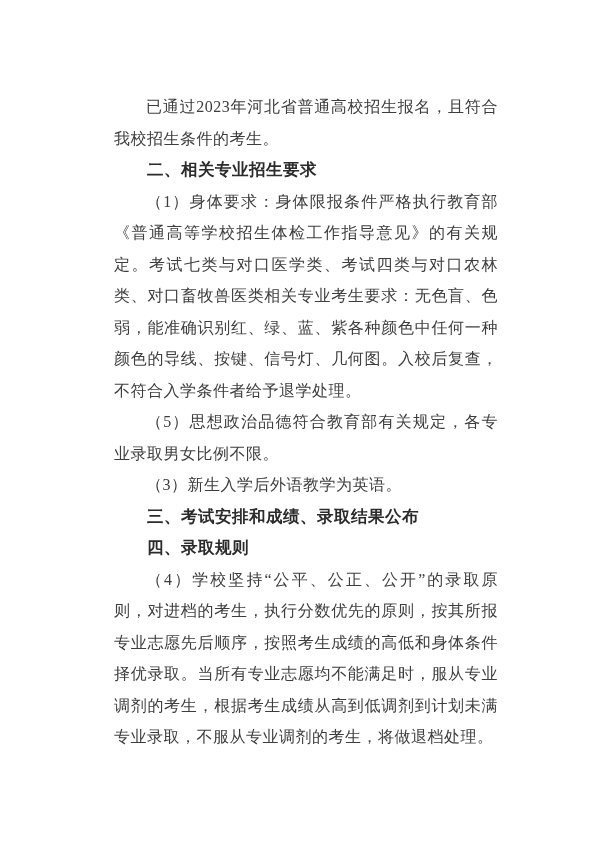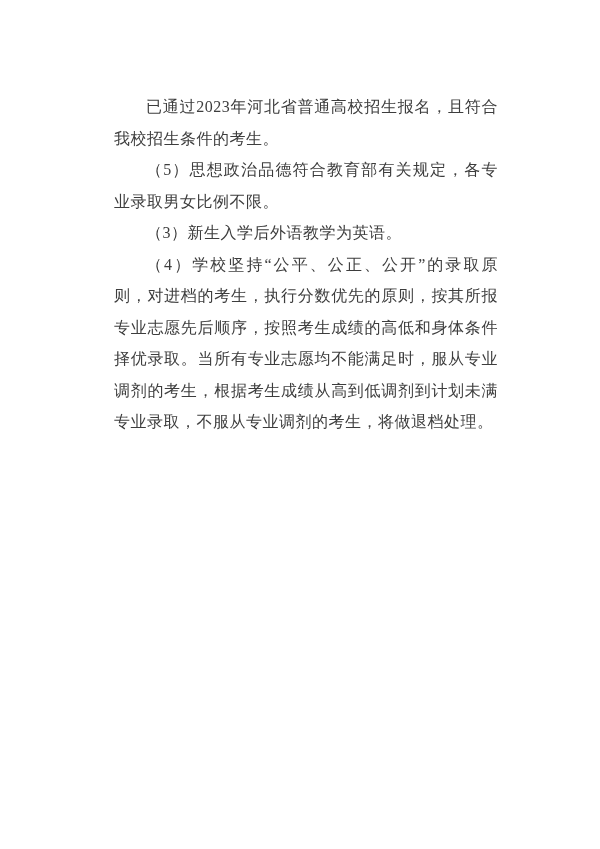--- a/index.html
+++ b/index.html
@@ -42,17 +42,21 @@
     text-indent: 2em;
     letter-spacing: 0.5px;
   }
 </style>
 </head>
 <body>
 
 <div class="page">
   <div class="doc-body">
     <p class="para">已通过2023年河北省普通高校招生报名，且符合我校招生条件的考生。</p>
+    <p class="heading">二、相关专业招生要求</p>
+    <p class="para">（1）身体要求：身体限报条件严格执行教育部《普通高等学校招生体检工作指导意见》的有关规定。考试七类与对口医学类、考试四类与对口农林类、对口畜牧兽医类相关专业考生要求：无色盲、色弱，能准确识别红、绿、蓝、紫各种颜色中任何一种颜色的导线、按键、信号灯、几何图。入校后复查，不符合入学条件者给予退学处理。</p>
     <p class="para">（5）思想政治品德符合教育部有关规定，各专业录取男女比例不限。</p>
     <p class="para">（3）新生入学后外语教学为英语。</p>
+    <p class="heading">三、考试安排和成绩、录取结果公布</p>
+    <p class="heading">四、录取规则</p>
     <p class="para">（4）学校坚持“公平、公正、公开”的录取原则，对进档的考生，执行分数优先的原则，按其所报专业志愿先后顺序，按照考生成绩的高低和身体条件择优录取。当所有专业志愿均不能满足时，服从专业调剂的考生，根据考生成绩从高到低调剂到计划未满专业录取，不服从专业调剂的考生，将做退档处理。</p>
   </div>
 </div>
 
 </body></html>

